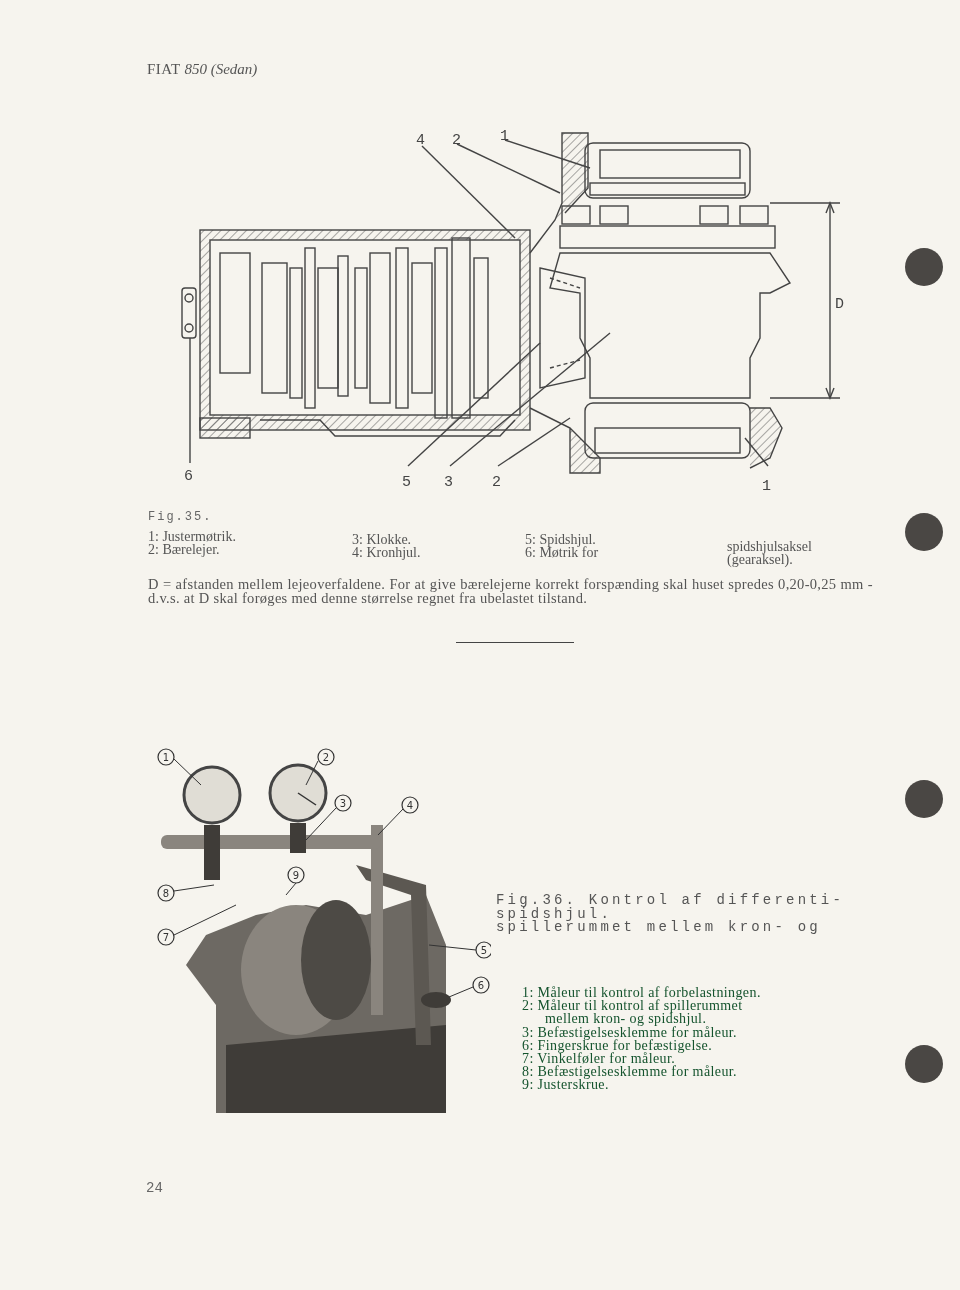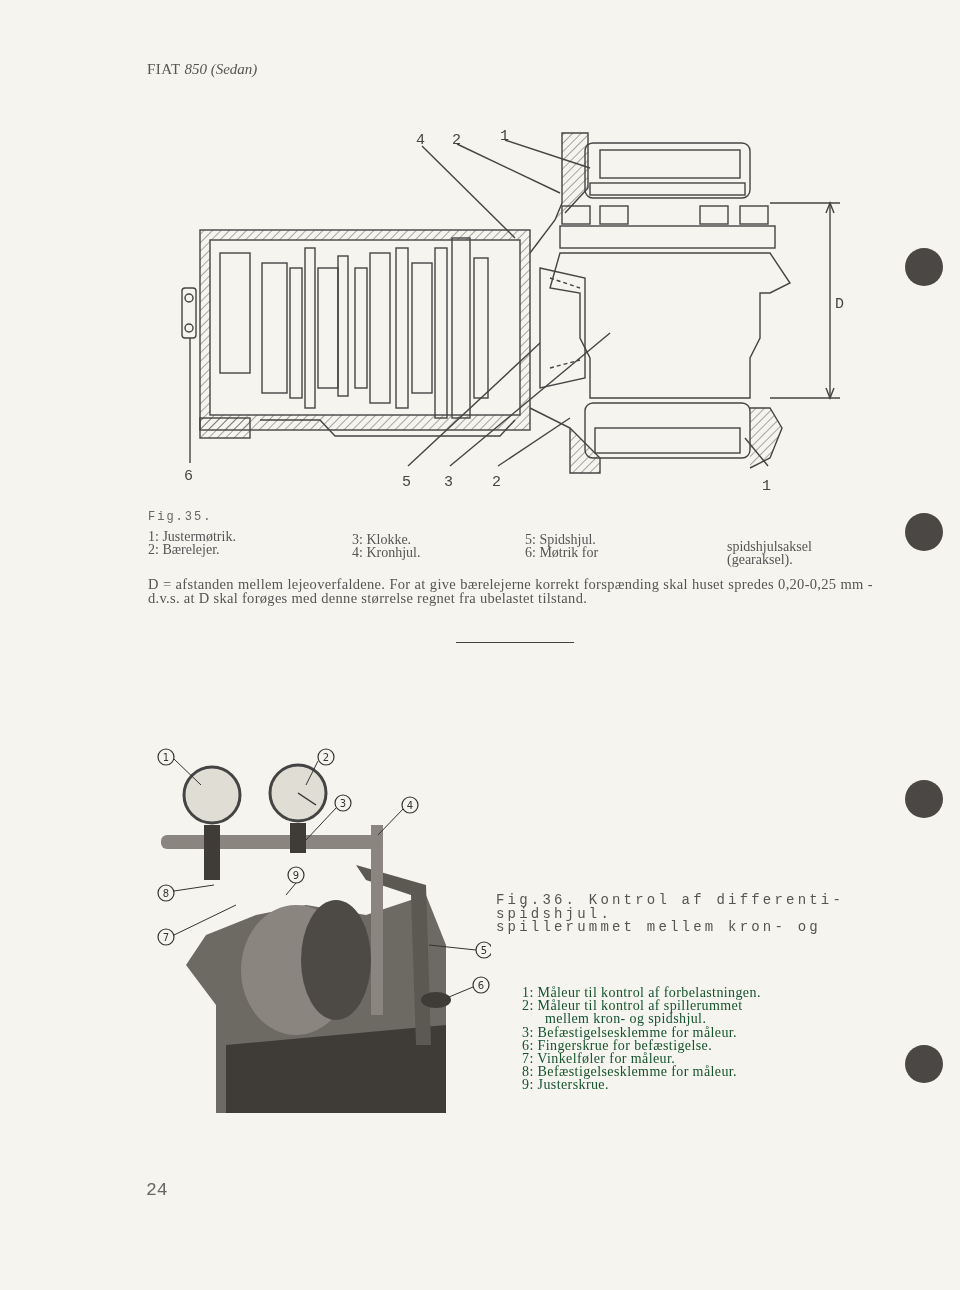--- a/index.html
+++ b/index.html
@@ -22,21 +22,21 @@
   .para { font-family:"Liberation Serif", serif; font-size:14.5px; color:#555; line-height:14px; left:148px; top:577px; width:725px; text-align:justify; letter-spacing:0.3px; }
   .rule { left:456px; top:642px; width:118px; height:1px; background:#444; }
 
   .photo { left:146px; top:745px; width:345px; height:368px; }
   .photo svg { width:100%; height:100%; }
 
   .fig36cap { left:496px; top:894px; width:375px; font-family:"Liberation Mono", monospace; font-size:14px; letter-spacing:3.2px; line-height:13.5px; color:#555; }
   .fig36list { left:522px; top:986px; width:380px; font-family:"Liberation Serif", serif; font-size:14px; line-height:13.2px; color:#14532d; letter-spacing:0.4px; }
   .fig36list div.indent { padding-left:23px; }
 
-  .pagenum { left:146px; top:1180px; font-family:"Liberation Mono", monospace; font-size:18px; color:#666; }
+  .pagenum { left:146px; top:1180px; font-family:"Liberation Mono", monospace; font-size:14px; color:#666; }
 
   .hole { width:38px; height:38px; border-radius:50%; background:#4a4744; }
 </style>
 </head>
 <body>
 
 <div class="abs running-head">
   <span class="sc">FIAT</span>
   <span class="it">850 (Sedan)</span>
 </div>

